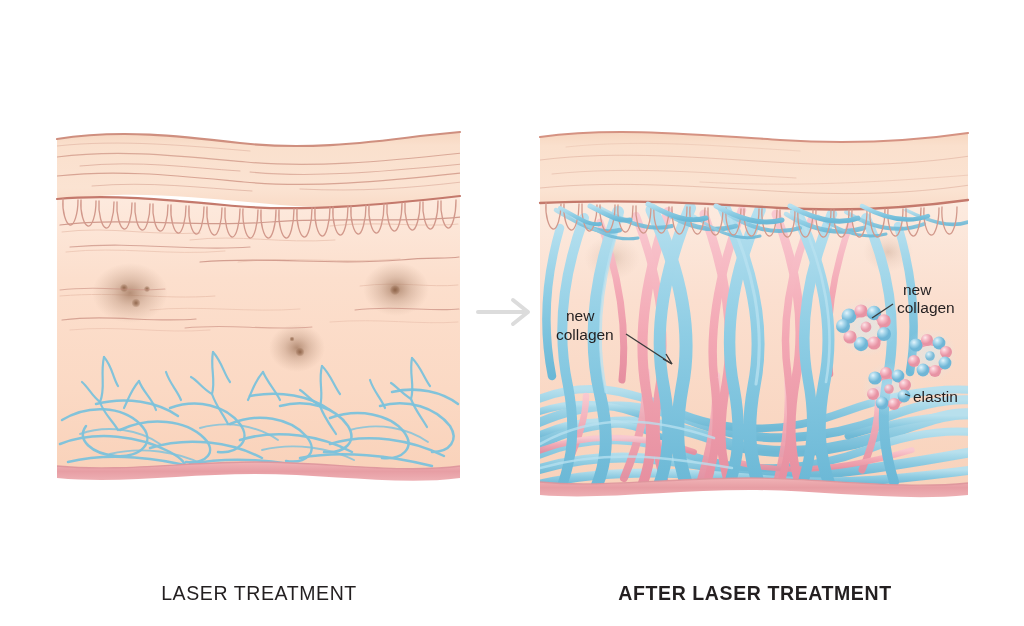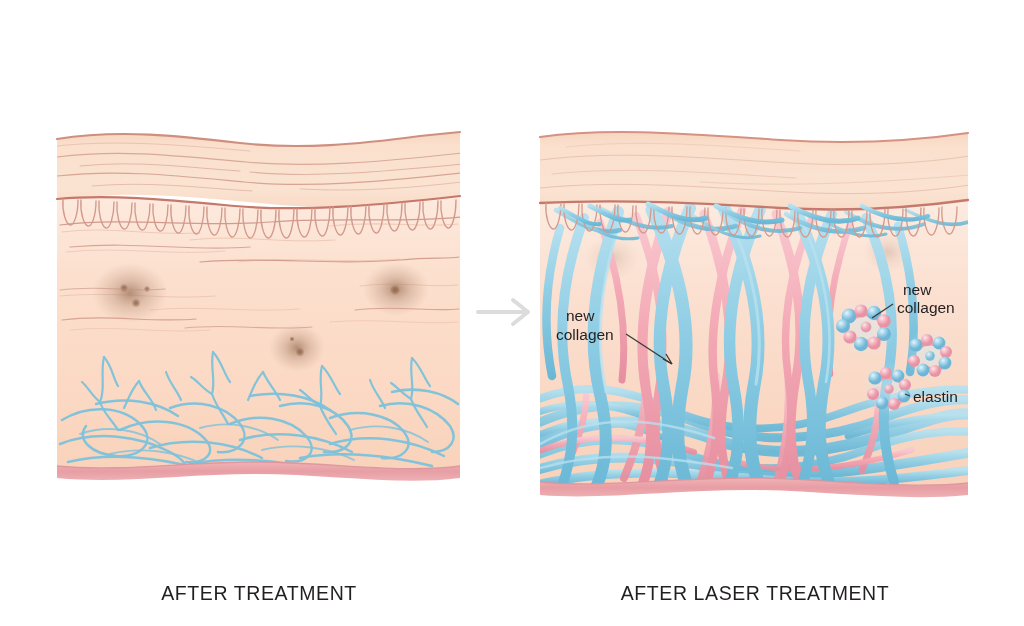--- a/index.html
+++ b/index.html
@@ -6,21 +6,21 @@
   body{width:1024px;height:626px;overflow:hidden;
        font-family:"Liberation Sans",sans-serif;}
   #stage{position:relative;width:1024px;height:626px;background:#fff;}
   svg{display:block;}
   .caption{
     position:absolute;font-size:19.5px;letter-spacing:.6px;
     color:#231f20;font-family:"Liberation Sans",sans-serif;
     white-space:nowrap;
   }
   #cap-before{left:57px;top:582px;width:404px;text-align:center;}
-  #cap-after{left:540px;top:582px;width:430px;text-align:center;}
+  #cap-after{left:540px;top:582px;width:430px;text-align:center;font-weight:bold;}
   .lbl{font-family:"Liberation Sans",sans-serif;fill:#231f20;font-size:15.5px;}
 </style>
 </head>
 <body>
 
 <div id="stage">
 
 <svg width="1024" height="626" viewBox="0 0 1024 626">
   <defs>
 
@@ -458,16 +458,16 @@
       <path d="M893,304 L872,318" stroke="#3c3c3c" stroke-width="1.3" fill="none"></path>
     </g>
 
     <g>
       <text class="lbl" x="913" y="402">elastin</text>
       <path d="M905,394 L910,396" stroke="#3c3c3c" stroke-width="1.3" fill="none"></path>
     </g>
   </g>
 </svg>
 
-<div class="caption" id="cap-before">AFTER TREATMENT</div>
+<div class="caption" id="cap-before">LASER TREATMENT</div>
 <div class="caption" id="cap-after">AFTER LASER TREATMENT</div>
 
 </div>
 
 </body></html>

